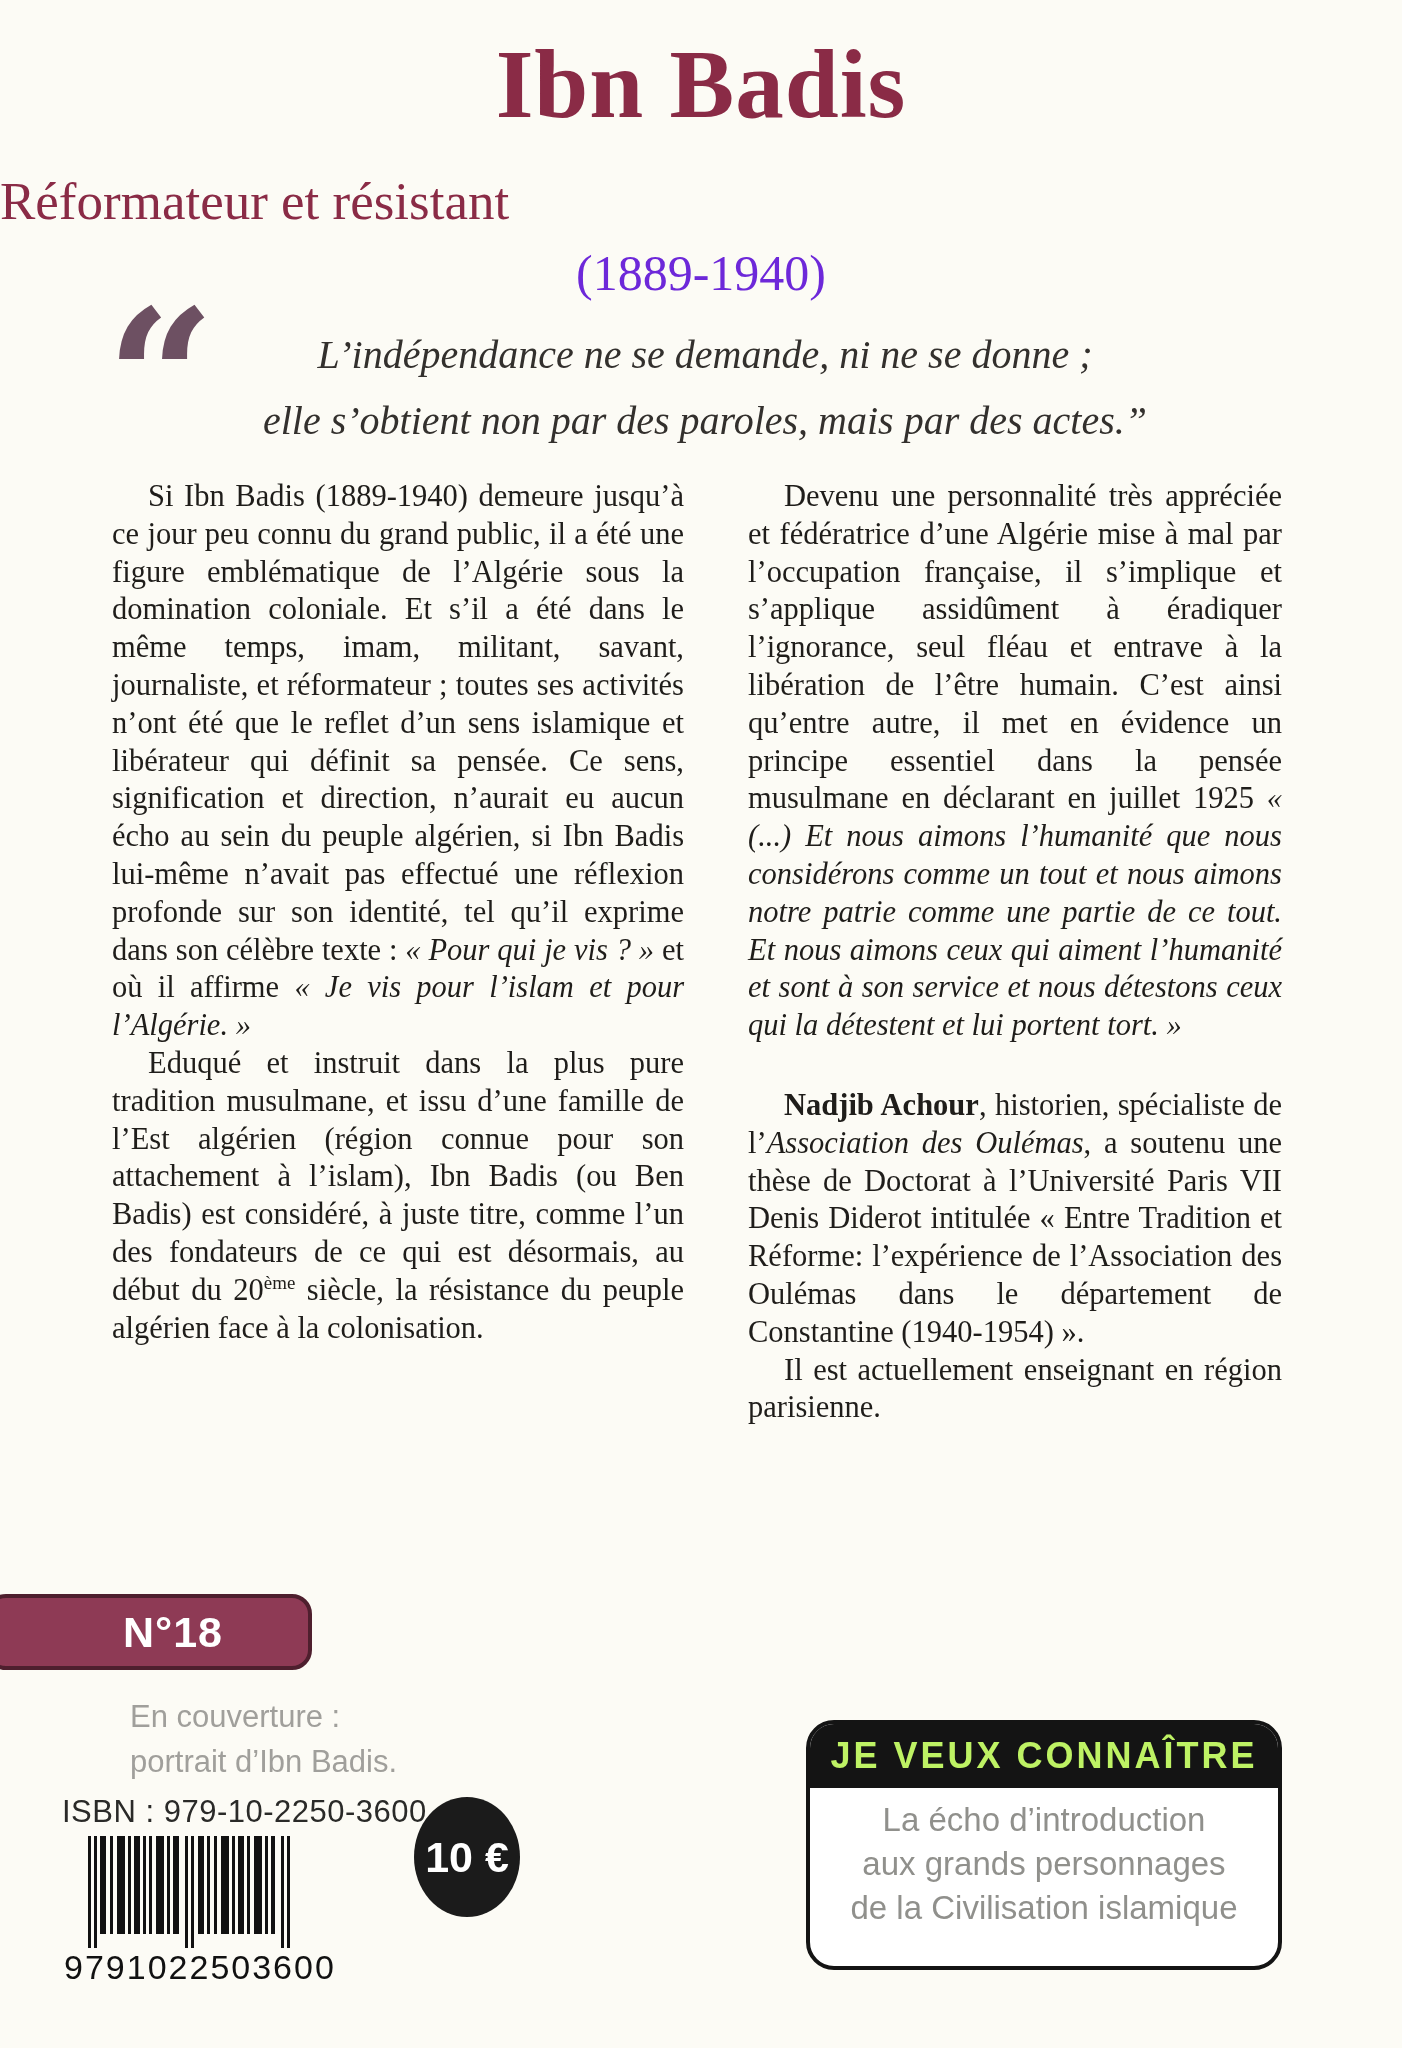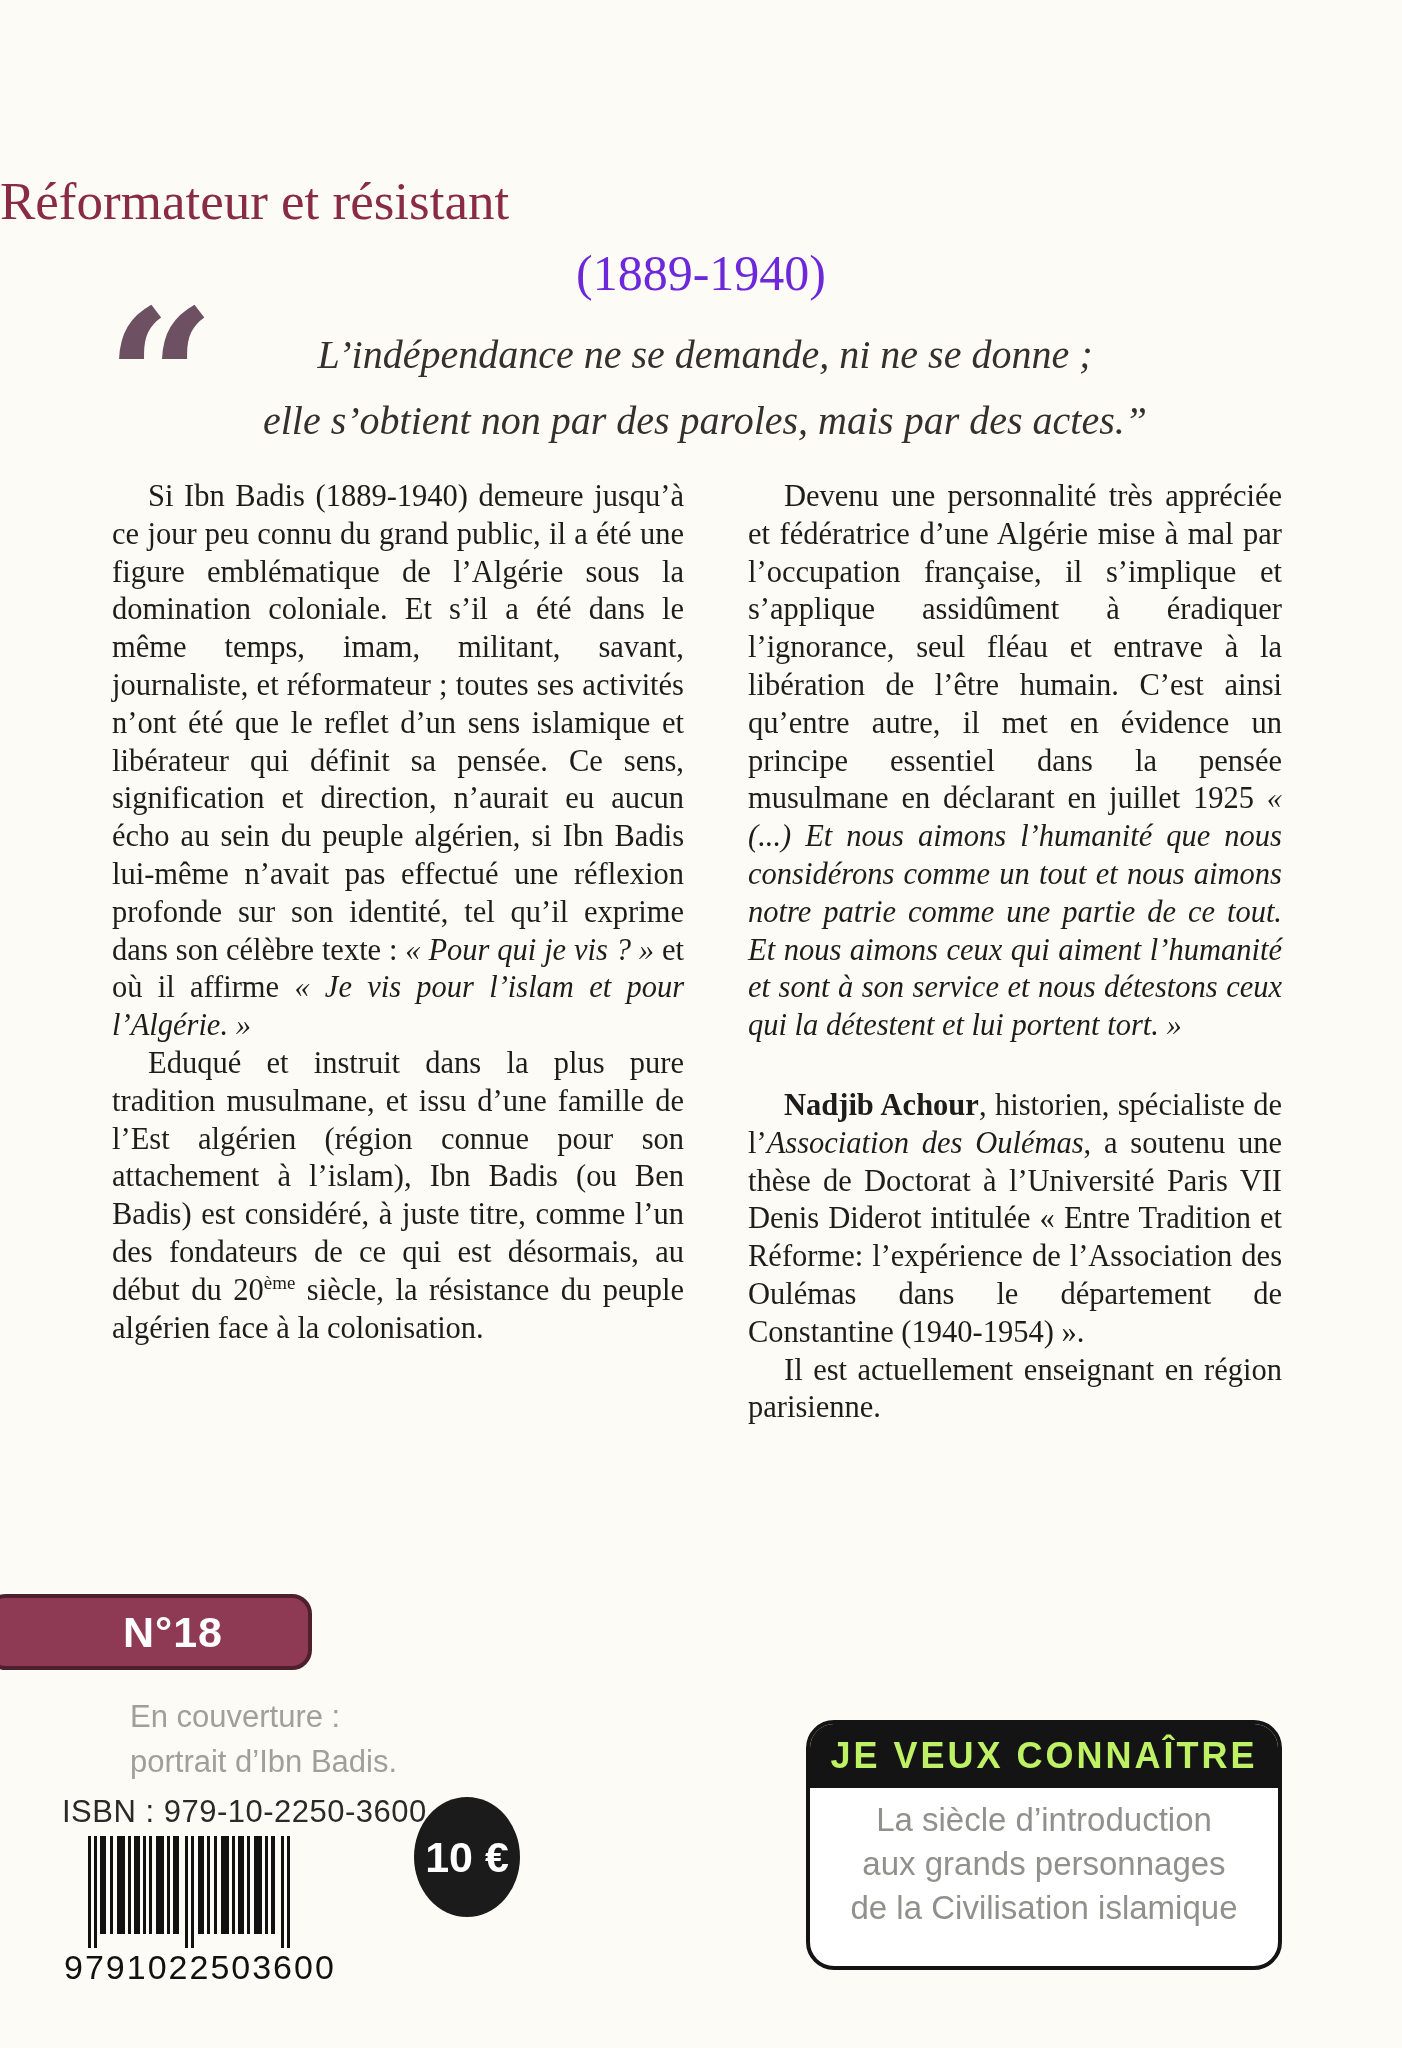--- a/index.html
+++ b/index.html
@@ -88,20 +88,21 @@
     font-weight:bold; font-size:36px; letter-spacing:3px;
   }
   .promo-lines { margin-top:10px; color:#90908c; font-size:33px; line-height:44px; }
   .promo-url  { margin-top:2px; color:#454543; font-size:37px; }
 </style>
 </head>
 <body>
 
 <div class="page">
 
+  <div class="title">Ibn Badis</div>
   <div class="subtitle">Réformateur et résistant</div>
   <div class="dates">(1889-1940)</div>
 
   <div class="quote-mark">“</div>
   <div class="quote">
     <div>L’indépendance ne se demande, ni ne se donne ;</div>
     <div>elle s’obtient non par des paroles, mais par des actes.”</div>
   </div>
 
   <div class="col col-left">
@@ -163,19 +164,19 @@
     <span>503600</span>
   </div>
 
   <div class="price-badge">
     <span>10 €</span>
   </div>
 
   <div class="promo-box">
     <div class="promo-header">JE VEUX CONNAÎTRE</div>
     <div class="promo-lines">
-      <div>La siècle d’introduction</div>
+      <div>La écho d’introduction</div>
       <div>aux grands personnages</div>
       <div>de la Civilisation islamique</div>
     </div>
   </div>
 
 </div>
 
 </body></html>

